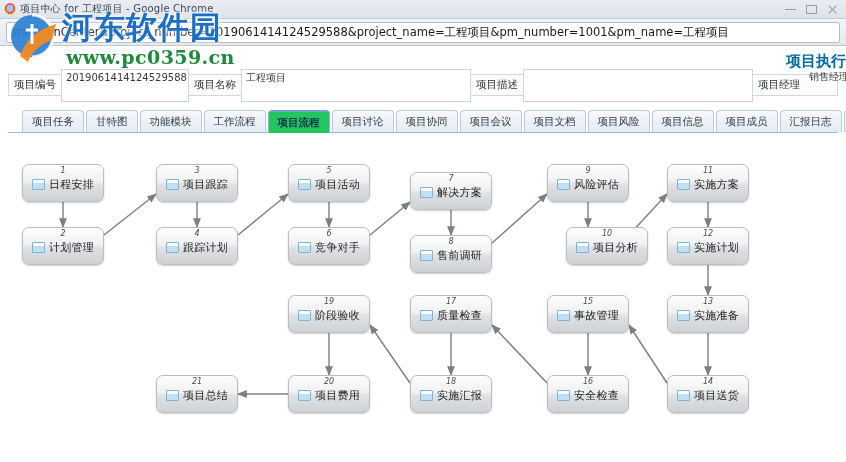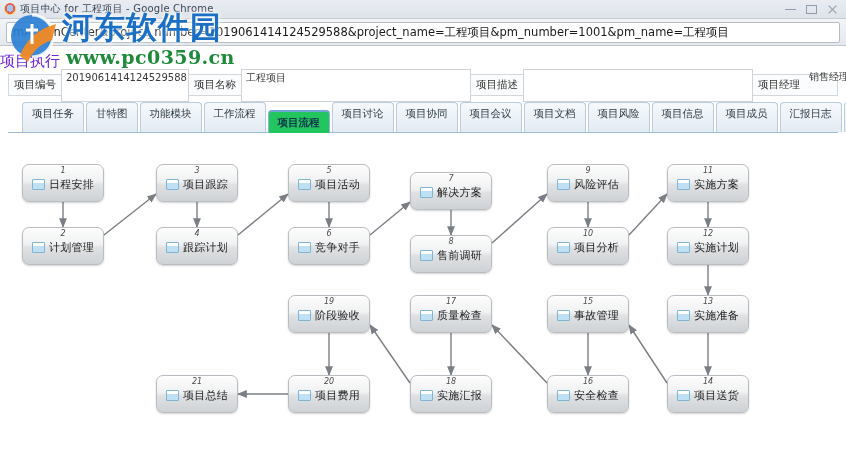--- a/index.html
+++ b/index.html
@@ -68,22 +68,22 @@
   #wm-text-en{
     position:absolute;left:66px;top:44px;
     font-size:19px;font-weight:bold;color:#1f8a3b;
     font-family:"DejaVu Serif","Liberation Serif",serif;
     text-shadow:0 0 3px rgba(255,255,255,.95);
     letter-spacing:.4px;
   }
 
   
   #page-title{
-    position:absolute;left:0;top:52px;width:846px;text-align:left;
-    font-size:15px;font-weight:normal;color:#6d28d9;
+    position:absolute;left:0;top:52px;width:846px;text-align:right;
+    font-size:15px;font-weight:bold;color:#0369a1;
   }
 
   #info-bar{
     position:absolute;left:8px;top:74px;width:830px;height:22px;
     border:1px solid #d4d8dd;background:#fbfcfd;
     box-sizing:border-box;display:flex;align-items:flex-end;
   }
   .fld{display:flex;align-items:center;height:20px;}
   .fld-label{
     font-size:10.5px;color:#333;padding:0 5px;white-space:nowrap;
@@ -98,21 +98,21 @@
   #f-desc   .fld-value{width:230px;}
   #f-pm     .fld-value{width:148px;border:none;background:transparent;}
 
   
   #tabbar{
     position:absolute;left:8px;top:110px;width:830px;height:23px;
     border-bottom:1px solid #9cbcd8;box-sizing:border-box;
     display:flex;align-items:flex-end;padding-left:14px;
   }
   .tab{
-    height:30px;line-height:20px;padding:0 9px;margin-right:2px;
+    height:22px;line-height:20px;padding:0 9px;margin-right:2px;
     font-size:10.5px;color:#2d3a45;white-space:nowrap;
     background:linear-gradient(#f6f9fc,#e3ebf3);
     border:1px solid #b9cddd;border-bottom:none;
     border-radius:4px 4px 0 0;box-sizing:border-box;
   }
   .tab.active{
     background:#22c55e;color:#11344f;font-weight:bold;
     border-color:#8fb4d4;border-top:2px solid #6fa4d4;
     height:23px;line-height:20px;margin-bottom:-1px;
   }
@@ -310,21 +310,21 @@
         <span class="nlabel">售前调研</span>
       </div>
     </div>
     <div class="node" style="left: 547px; top: 24px;">
       <div class="nnum">9</div>
       <div class="nbody">
         <span class="nicon"></span>
         <span class="nlabel">风险评估</span>
       </div>
     </div>
-    <div class="node" style="left: 547px; top: 87px;">
+    <div class="node" style="left: 566px; top: 87px;">
       <div class="nnum">10</div>
       <div class="nbody">
         <span class="nicon"></span>
         <span class="nlabel">项目分析</span>
       </div>
     </div>
     <div class="node" style="left: 667px; top: 24px;">
       <div class="nnum">11</div>
       <div class="nbody">
         <span class="nicon"></span>

